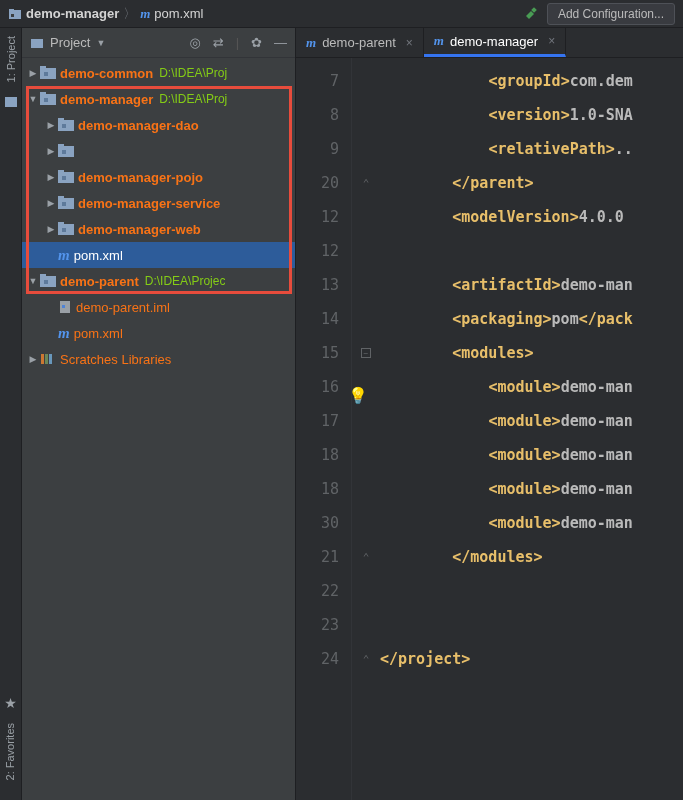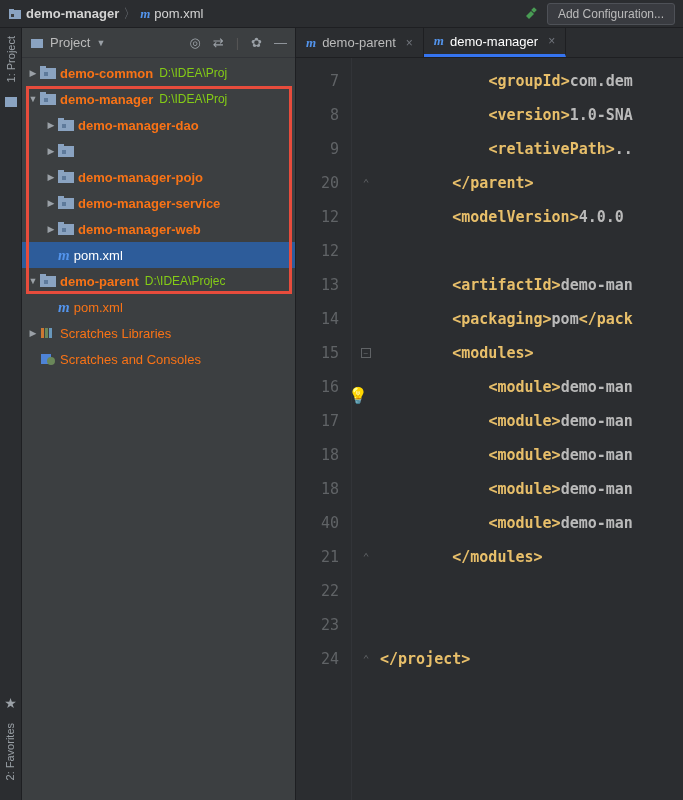--- a/index.html
+++ b/index.html
@@ -346,44 +346,44 @@
               <rect x="0" y="0" width="6" height="4" fill="#8aa3c1"></rect>
               <rect x="4" y="6" width="4" height="4" fill="#5e7a9b"></rect>
             </svg>
           </span>
           <span class="label">demo-parent</span>
           <span class="dim">D:\IDEA\Projec</span>
         </div>
         <div class="tree-row indent-1">
           <span class="arrow"></span>
           <span class="t-icon">
+            <svg width="14" height="14" viewBox="0 0 14 14">
+              <rect x="2" y="1" width="10" height="12" fill="#9aa0a6"></rect>
+              <rect x="4" y="5" width="3" height="3" fill="#4e83d6"></rect>
+            </svg>
+          </span>
+          <span class="label">demo-parent.iml</span>
+        </div>
+        <div class="tree-row indent-1">
+          <span class="arrow"></span>
+          <span class="t-icon">
             <span style="color:#5394ec;font-weight:bold;font-style:italic;font-family:Georgia,serif;font-size:15px;">m</span>
           </span>
           <span class="label">pom.xml</span>
         </div>
         <div class="tree-row indent-0">
           <span class="arrow">▶</span>
           <span class="t-icon">
             <svg width="16" height="14" viewBox="0 0 16 14">
               <rect x="1" y="2" width="3" height="10" fill="#cc7832"></rect>
               <rect x="5" y="2" width="3" height="10" fill="#6a8759"></rect>
               <rect x="9" y="2" width="3" height="10" fill="#6897bb"></rect>
             </svg>
           </span>
           <span class="label">Scratches Libraries</span>
-        </div>
-        <div class="tree-row indent-0">
-          <span class="arrow"></span>
-          <span class="t-icon">
-            <svg width="16" height="14" viewBox="0 0 16 14">
-              <rect x="1" y="2" width="10" height="10" fill="#4e83d6"></rect>
-              <circle cx="11" cy="9" r="4" fill="#6a8759"></circle>
-            </svg>
-          </span>
-          <span class="label">Scratches and Consoles</span>
         </div>
       </div>
   </div>
 
   <div class="editor">
     <div class="tabs" id="tabs">
         <div class="tab">
           <span style="color:#5394ec;font-weight:bold;font-style:italic;font-family:Georgia,serif;">m</span>
           <span>demo-parent</span>
           <span class="close">×</span>
@@ -402,21 +402,21 @@
           <div>20</div>
           <div>12</div>
           <div>12</div>
           <div>13</div>
           <div>14</div>
           <div>15</div>
           <div>16</div>
           <div>17</div>
           <div>18</div>
           <div>18</div>
-          <div>40</div>
+          <div>30</div>
           <div>21</div>
           <div>22</div>
           <div>23</div>
           <div>24</div>
         </div>
       <div class="fold-col" id="foldcol">
           <div></div>
           <div></div>
           <div></div>
           <div>

